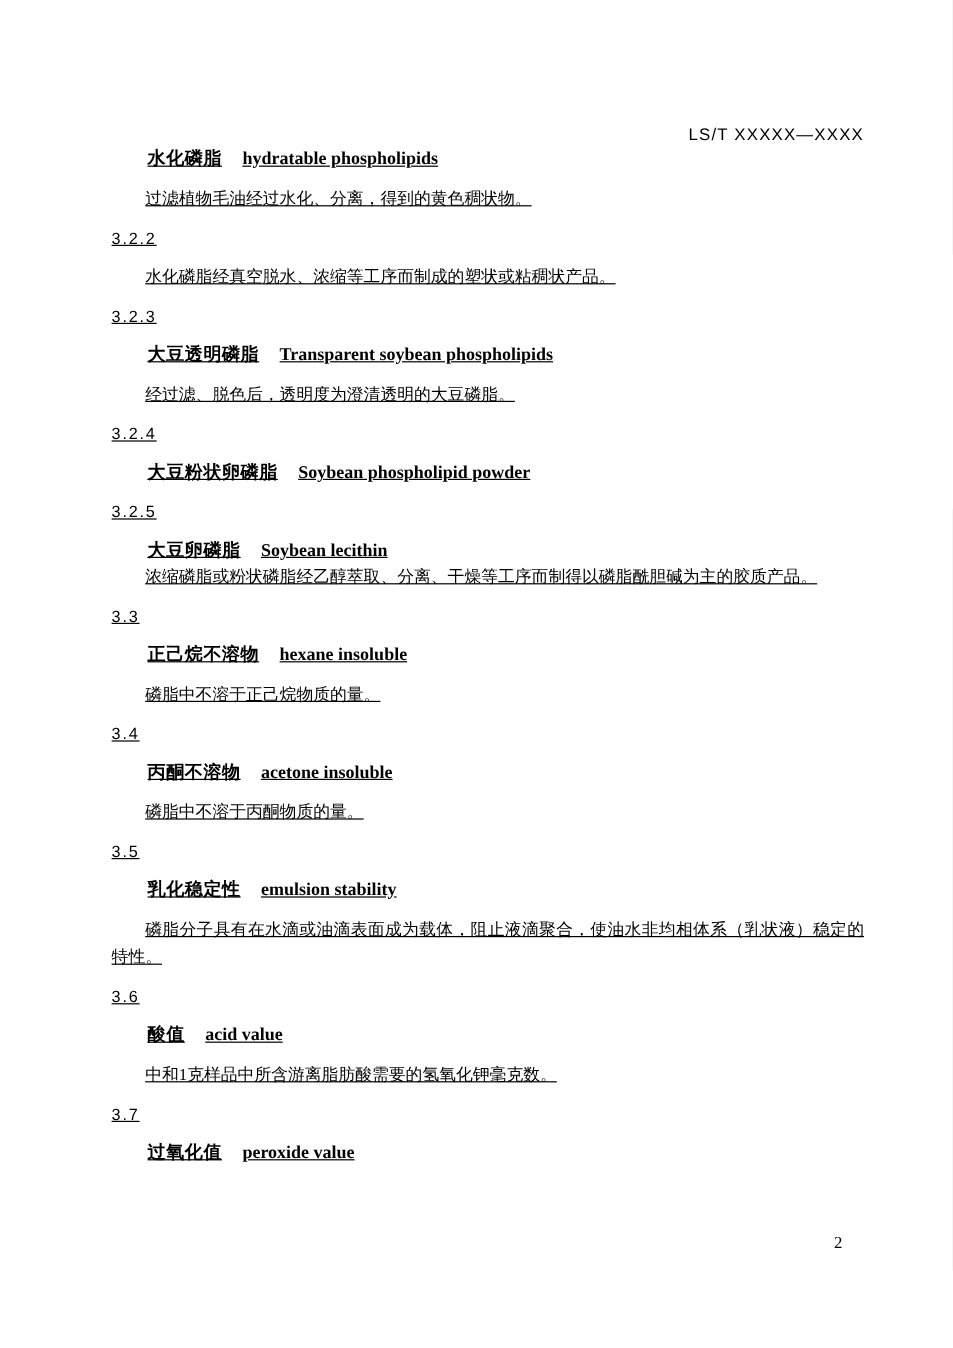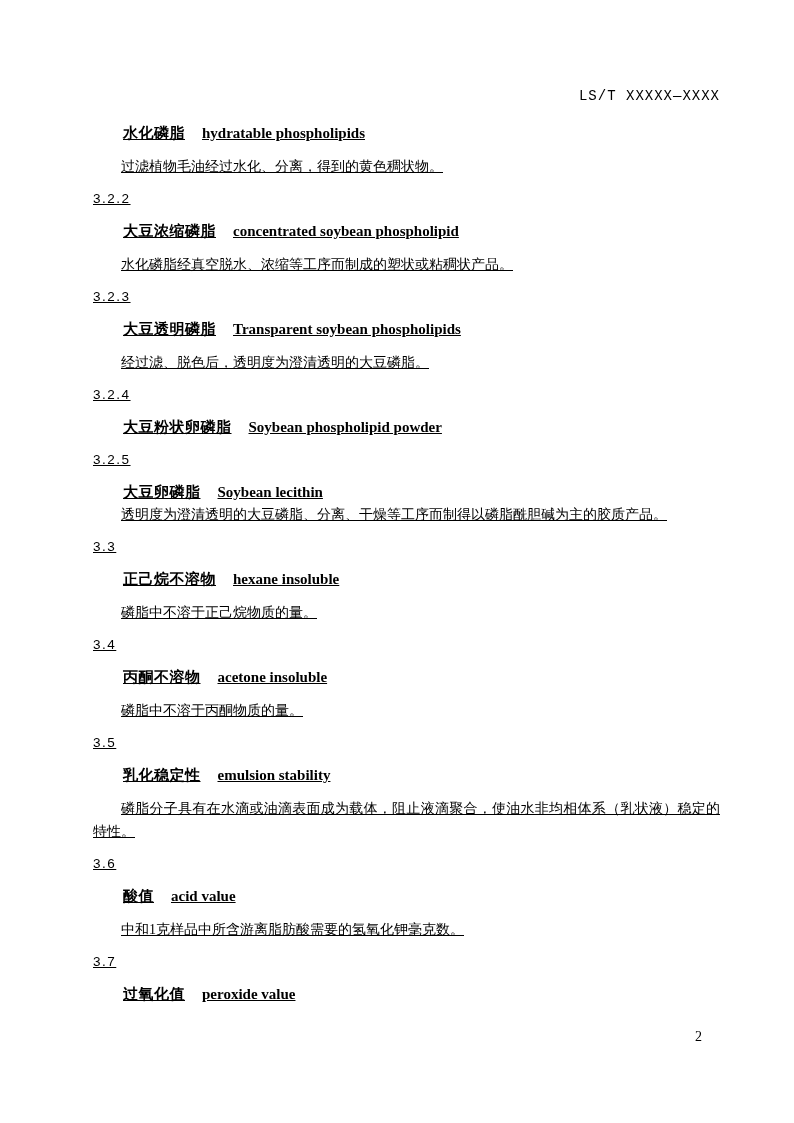--- a/index.html
+++ b/index.html
@@ -8,23 +8,23 @@
     width: 794px;
     height: 1123px;
     margin: 0 auto;
     background: #ffffff;
     color: #000000;
     font-family: "Liberation Serif", serif;
     overflow: hidden;
   }
   .header {
     position: absolute;
-    top: 88px;
+    top: 104px;
     right: 74px;
-    font-family: Liberation Mono, monospace;
+    font-family: Liberation Sans, sans-serif;
     font-size: 14px;
     letter-spacing: 1px;
     white-space: nowrap;
   }
   .content {
     position: absolute;
     top: 122px;
     left: 93px;
     width: 627px;
     text-decoration: underline;
@@ -79,39 +79,38 @@
 
   <div class="content">
 
     <div class="section">
       <p class="term"><span class="cn">水化磷脂</span><span class="en">hydratable phospholipids</span></p>
       <p class="def">过滤植物毛油经过水化、分离，得到的黄色稠状物。</p>
     </div>
 
     <div class="section">
       <p class="sec-num">3.2.2</p>
-      <p class="term"><span class="cn">大豆浓缩磷脂</span><span class="en">concentrated soybean phospholipid</span></p>
       <p class="def">水化磷脂经真空脱水、浓缩等工序而制成的塑状或粘稠状产品。</p>
     </div>
 
     <div class="section">
       <p class="sec-num">3.2.3</p>
       <p class="term"><span class="cn">大豆透明磷脂</span><span class="en">Transparent soybean phospholipids</span></p>
       <p class="def">经过滤、脱色后，透明度为澄清透明的大豆磷脂。</p>
     </div>
 
     <div class="section">
       <p class="sec-num">3.2.4</p>
       <p class="term"><span class="cn">大豆粉状卵磷脂</span><span class="en">Soybean phospholipid powder</span></p>
     </div>
 
     <div class="section">
       <p class="sec-num">3.2.5</p>
       <p class="term tight"><span class="cn">大豆卵磷脂</span><span class="en">Soybean lecithin</span></p>
-      <p class="def">透明度为澄清透明的大豆磷脂、分离、干燥等工序而制得以磷脂酰胆碱为主的胶质产品。</p>
+      <p class="def">浓缩磷脂或粉状磷脂经乙醇萃取、分离、干燥等工序而制得以磷脂酰胆碱为主的胶质产品。</p>
     </div>
 
     <div class="section">
       <p class="sec-num">3.3</p>
       <p class="term"><span class="cn">正己烷不溶物</span><span class="en">hexane insoluble</span></p>
       <p class="def">磷脂中不溶于正己烷物质的量。</p>
     </div>
 
     <div class="section">
       <p class="sec-num">3.4</p>

